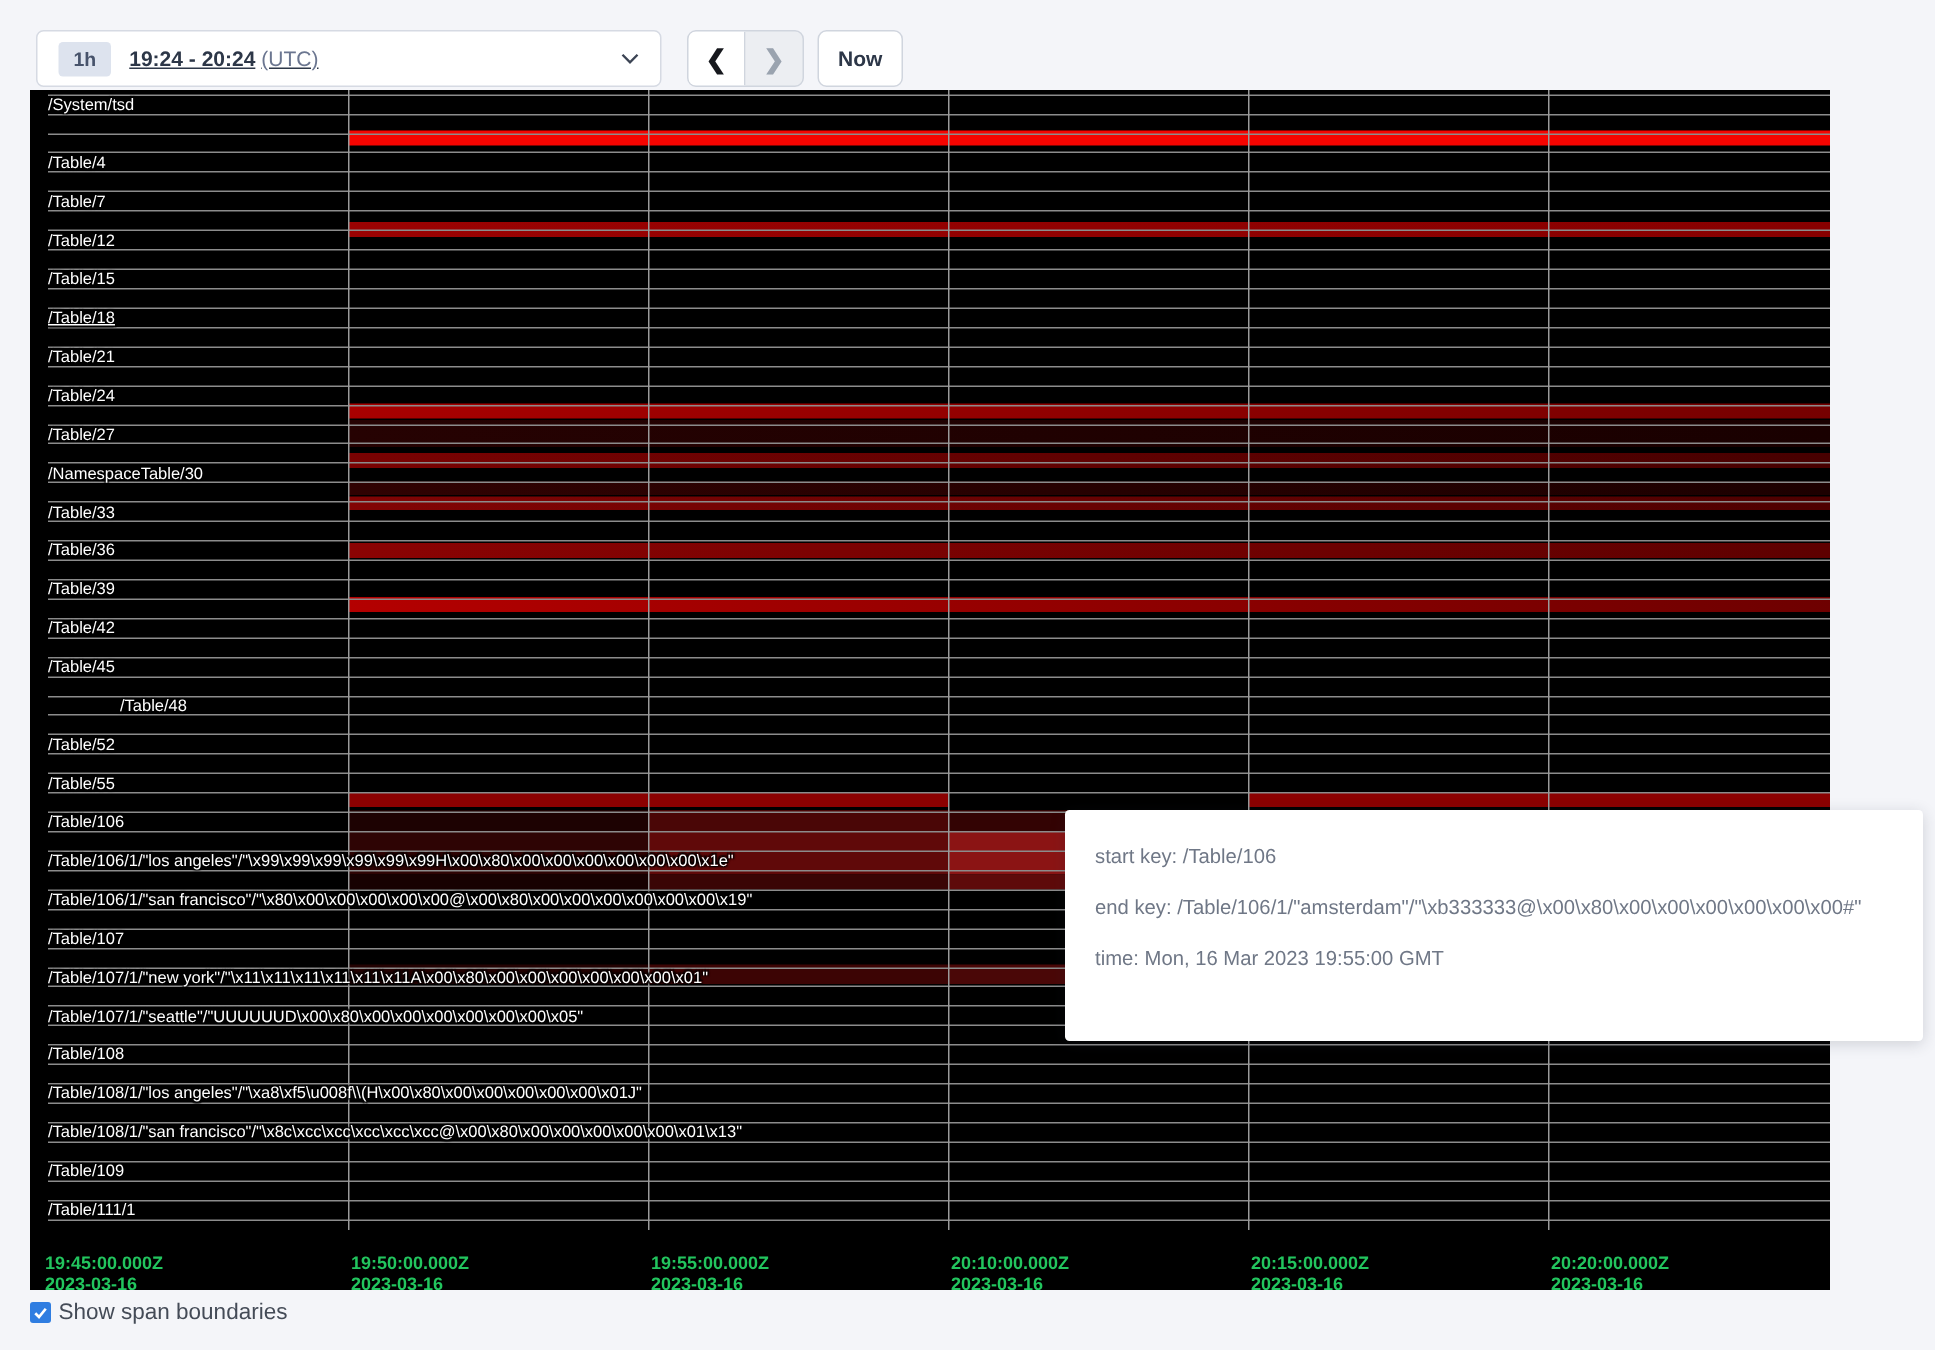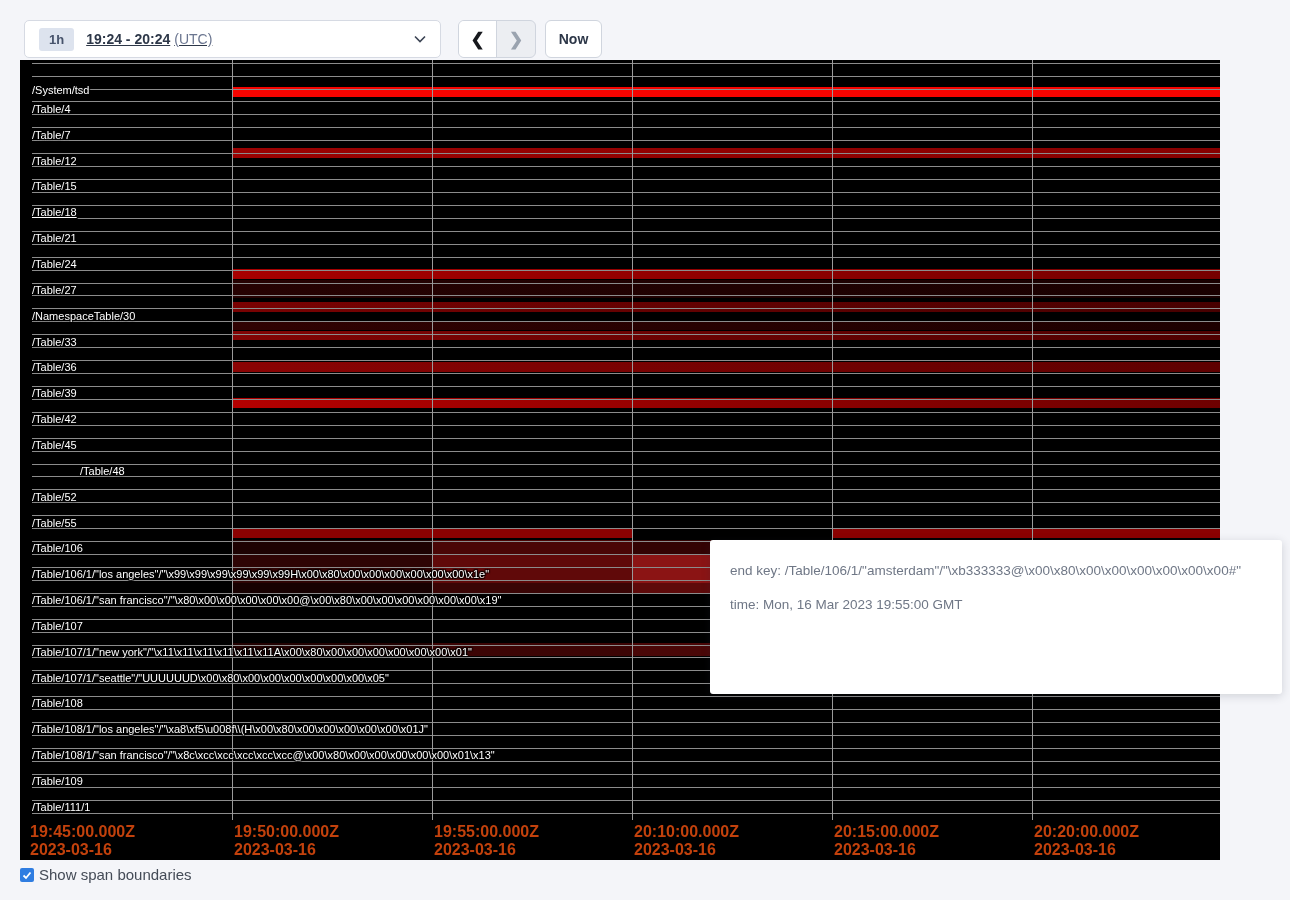--- a/index.html
+++ b/index.html
@@ -55,21 +55,21 @@
   .vline { position: absolute; top: 0; width: 1px; height: 768px; background: #9a9a9a; }
   .band  { position: absolute; }
   .row-label {
     position: absolute; left: 12px; height: 13px; line-height: 13px;
     color: #ffffff; font-size: 11px; white-space: nowrap;
     text-shadow: 1px 1px 1px #000, -1px -1px 1px #000, 1px -1px 1px #000, -1px 1px 1px #000;
   }
   .axis {
     position: absolute; left: 0; top: 760px; width: 1200px; height: 40px; background: #000;
   }
-  .axis-tick { position: absolute; top: 3px; color: #c2410c; font-size: 16px; font-weight: bold; white-space: nowrap; }
+  .axis-tick { position: absolute; top: 15px; color: #22c55e; font-size: 12px; font-weight: bold; white-space: nowrap; }
   .axis-tick .date { font-weight: bold; }
 
   
   .tooltip {
     position: absolute; left: 710px; top: 540px; width: 572px; min-height: 154px;
     background: #ffffff; border-radius: 3px; box-shadow: 0 2px 10px rgba(40,45,60,0.18);
     padding: 14px 20px 12px 20px; z-index: 5;
   }
   .tooltip-line {
     color: #6f7786; font-size: 13.5px; line-height: 34px; white-space: nowrap;
@@ -190,21 +190,21 @@
       <div class="hline" style="top: 700.92px;"></div>
       <div class="hline" style="top: 713.85px;"></div>
       <div class="hline" style="top: 726.78px;"></div>
       <div class="hline" style="top: 739.71px;"></div>
       <div class="hline" style="top: 752.64px;"></div>
       <div class="vline" style="left: 212px;"></div>
       <div class="vline" style="left: 412px;"></div>
       <div class="vline" style="left: 612px;"></div>
       <div class="vline" style="left: 812px;"></div>
       <div class="vline" style="left: 1012px;"></div>
-      <div class="row-label" style="top: 24px;">/System/tsd</div>
+      <div class="row-label" style="top: 4px;">/System/tsd</div>
       <div class="row-label" style="top: 42.9px;">/Table/4</div>
       <div class="row-label" style="top: 68.7px;">/Table/7</div>
       <div class="row-label" style="top: 94.6px;">/Table/12</div>
       <div class="row-label" style="top: 120.4px;">/Table/15</div>
       <div class="row-label" style="top: 146.3px; text-decoration: underline;">/Table/18</div>
       <div class="row-label" style="top: 172.1px;">/Table/21</div>
       <div class="row-label" style="top: 198px;">/Table/24</div>
       <div class="row-label" style="top: 223.8px;">/Table/27</div>
       <div class="row-label" style="top: 249.7px;">/NamespaceTable/30</div>
       <div class="row-label" style="top: 275.5px;">/Table/33</div>
@@ -248,20 +248,21 @@
           <div class="date">2023-03-16</div>
         </div>
         <div class="axis-tick" style="left: 1014px;">
           <div>20:20:00.000Z</div>
           <div class="date">2023-03-16</div>
         </div>
       </div>
     </div>
 
   <div class="tooltip">
+    <div class="tooltip-line">start key: /Table/106</div>
     <div class="tooltip-line">end key: /Table/106/1/"amsterdam"/"\xb333333@\x00\x80\x00\x00\x00\x00\x00\x00#"</div>
     <div class="tooltip-line">time: Mon, 16 Mar 2023 19:55:00 GMT</div>
   </div>
 
   <div class="footer-row">
     <span class="checkbox">
       <svg viewBox="0 0 10 10">
         <polyline points="1.5,5.5 4,8 8.5,2.5" fill="none" stroke="#ffffff" stroke-width="1.8"></polyline>
       </svg>
     </span>

